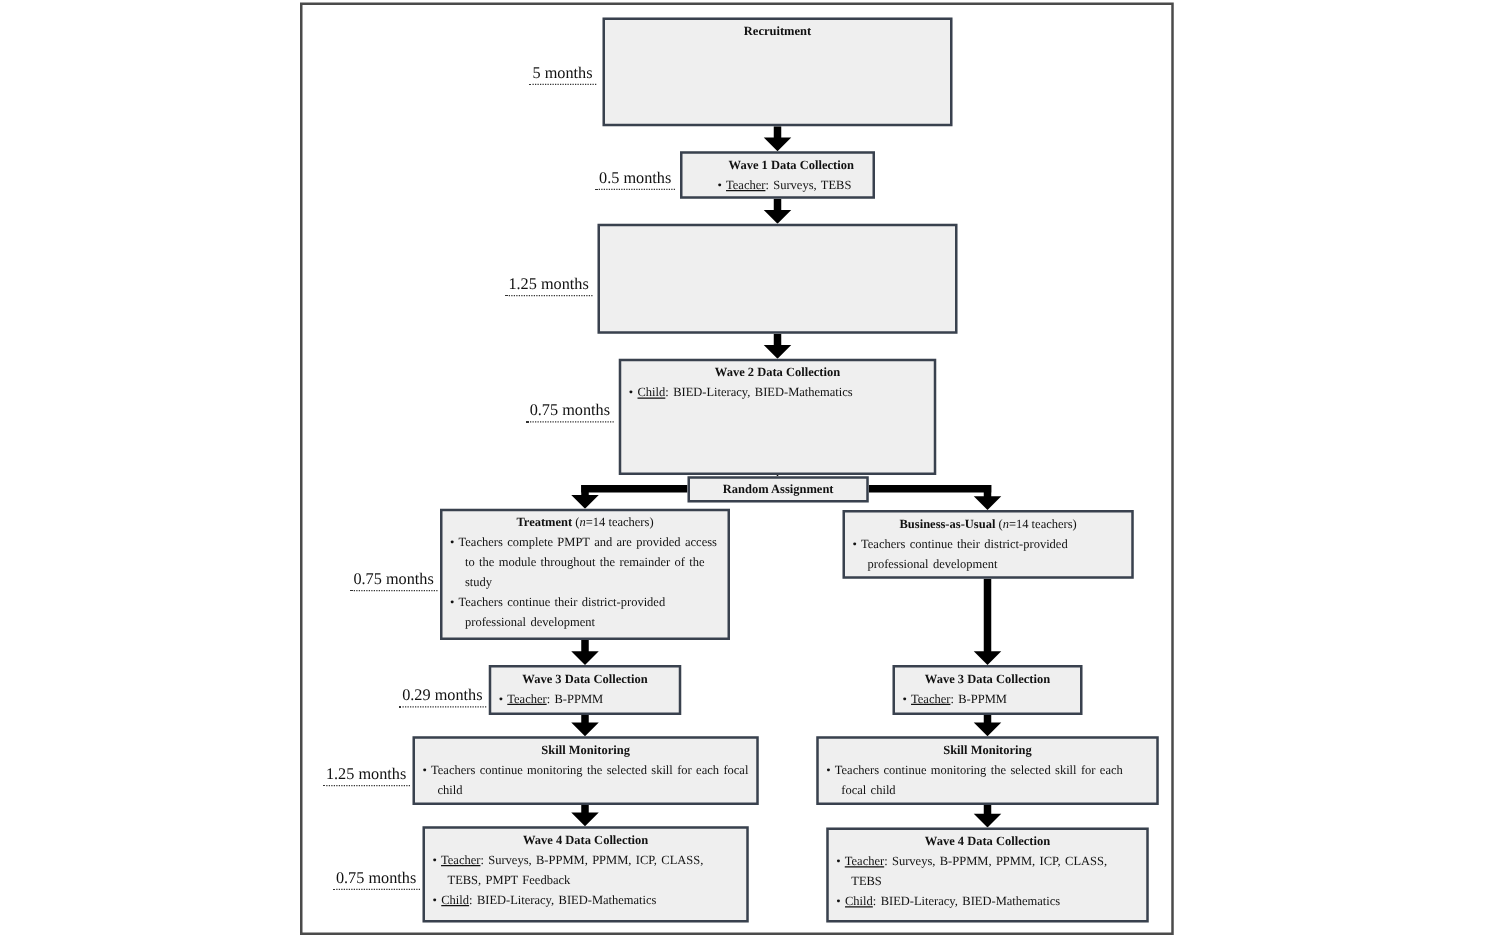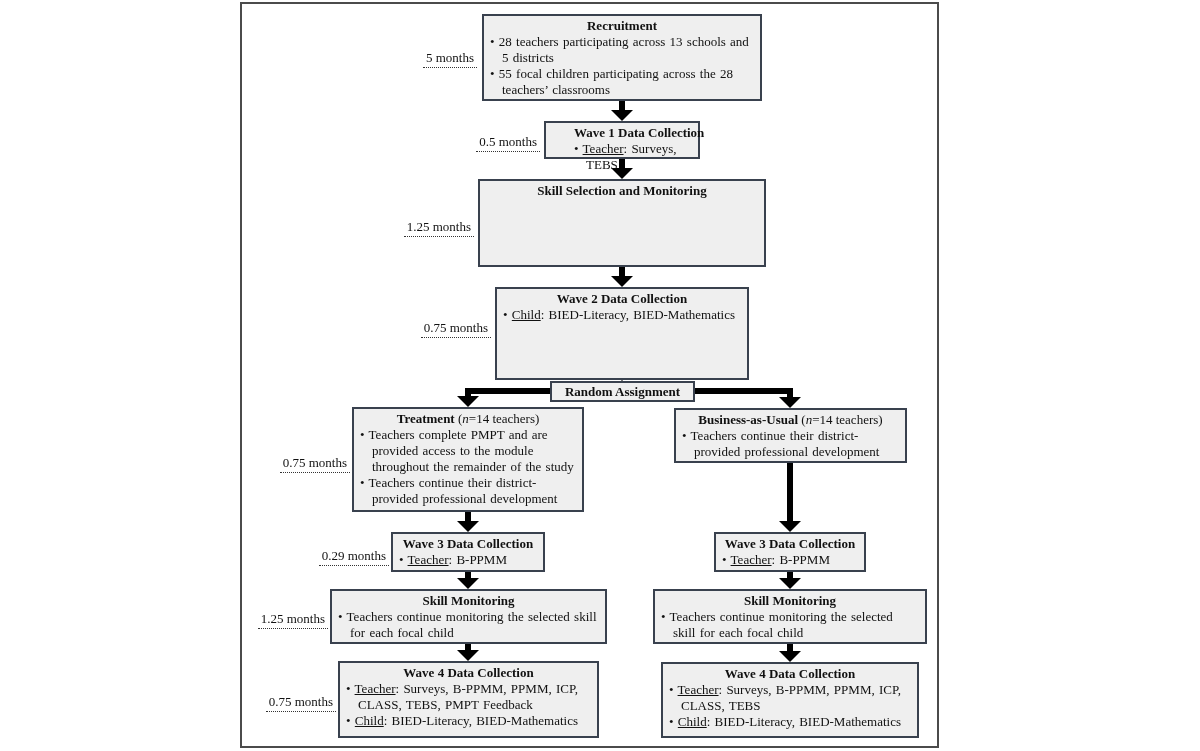--- a/index.html
+++ b/index.html
@@ -10,21 +10,21 @@
   }
   .frame{
     position:absolute;left:240px;top:2px;width:699px;height:746px;
     border:2px solid var(--frame-border,#4b4b4b);background:#ffffff;
     box-sizing:border-box;
   }
   .box{
     position:absolute;box-sizing:border-box;
     background:var(--box-fill,#efefef);
     border:2px solid var(--box-border,#39414e);
-    padding:2px 6px;font-size:13px;line-height:16px;z-index:2;
+    padding:2px 6px;font-size:10px;line-height:16px;z-index:2;
   }
   .box.slim{padding:1px 4px;}
   .box-title{text-align:center;white-space:nowrap;}
   .bullet{padding-left:12px;text-indent:-12px;word-spacing:1px;}
   .b{font-weight:bold;}
   .i{font-style:italic;}
   .u{text-decoration:underline;}
   .shaft{position:absolute;width:6px;background:var(--arrow,#000000);z-index:1;}
   .hshaft{position:absolute;height:6px;background:var(--arrow,#000000);z-index:1;}
   .head{
@@ -75,33 +75,28 @@
 
   <div class="shaft" style="left:787px;top:463px;height:59px;"></div>
   <div class="head" style="left:779px;top:521px;"></div>
   <div class="shaft" style="left:787px;top:572px;height:7px;"></div>
   <div class="head" style="left:779px;top:578px;"></div>
   <div class="shaft" style="left:787px;top:644px;height:8px;"></div>
   <div class="head" style="left:779px;top:651px;"></div>
 
   <div class="box" style="left:482px;top:14px;width:280px;height:87px;">
     <div class="box-title"><span class="b">Recruitment</span></div>
-    <div class="box-body">
-        <div class="bullet"><span>• </span><span>28 teachers participating across 13 schools and 5 districts</span></div>
-        <div class="bullet"><span>• </span><span>55 focal children participating across the 28 teachers’ classrooms</span></div>
-      </div>
   </div>
   <div class="box" style="left:544px;top:121px;width:156px;height:38px;padding-left:28px;">
     <div class="box-title"><span class="b">Wave 1 Data Collection</span></div>
     <div class="box-body">
         <div class="bullet"><span>• </span><span class="u">Teacher</span><span>: Surveys, TEBS</span></div>
       </div>
   </div>
   <div class="box" style="left:478px;top:179px;width:288px;height:88px;">
-    <div class="box-title"><span class="b">Skill Selection and Monitoring</span></div>
   </div>
   <div class="box" style="left:495px;top:287px;width:254px;height:93px;">
     <div class="box-title"><span class="b">Wave 2 Data Collection</span></div>
     <div class="box-body">
         <div class="bullet"><span>• </span><span class="u">Child</span><span>: BIED-Literacy, BIED-Mathematics</span></div>
       </div>
   </div>
   <div class="box slim" style="left:550px;top:381px;width:145px;height:21px;">
     <div class="box-title"><span class="b">Random Assignment</span></div>
   </div>

